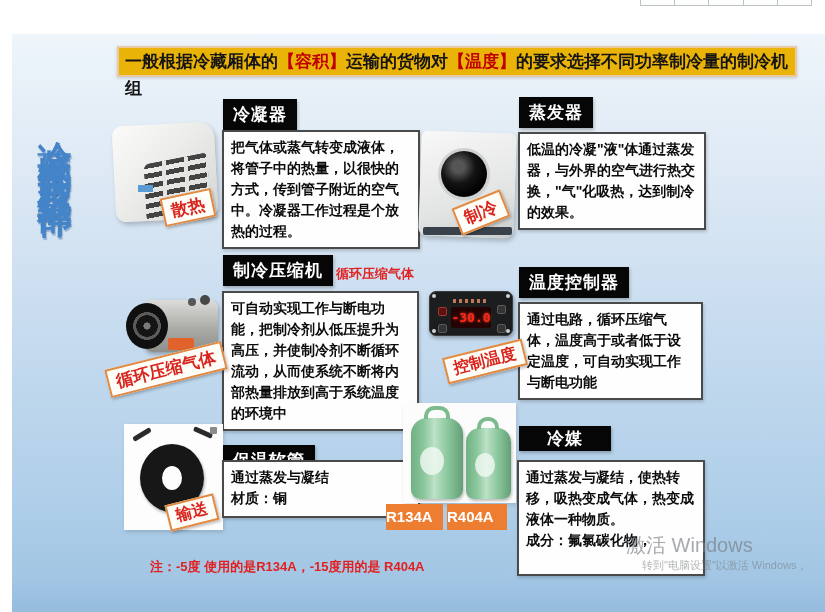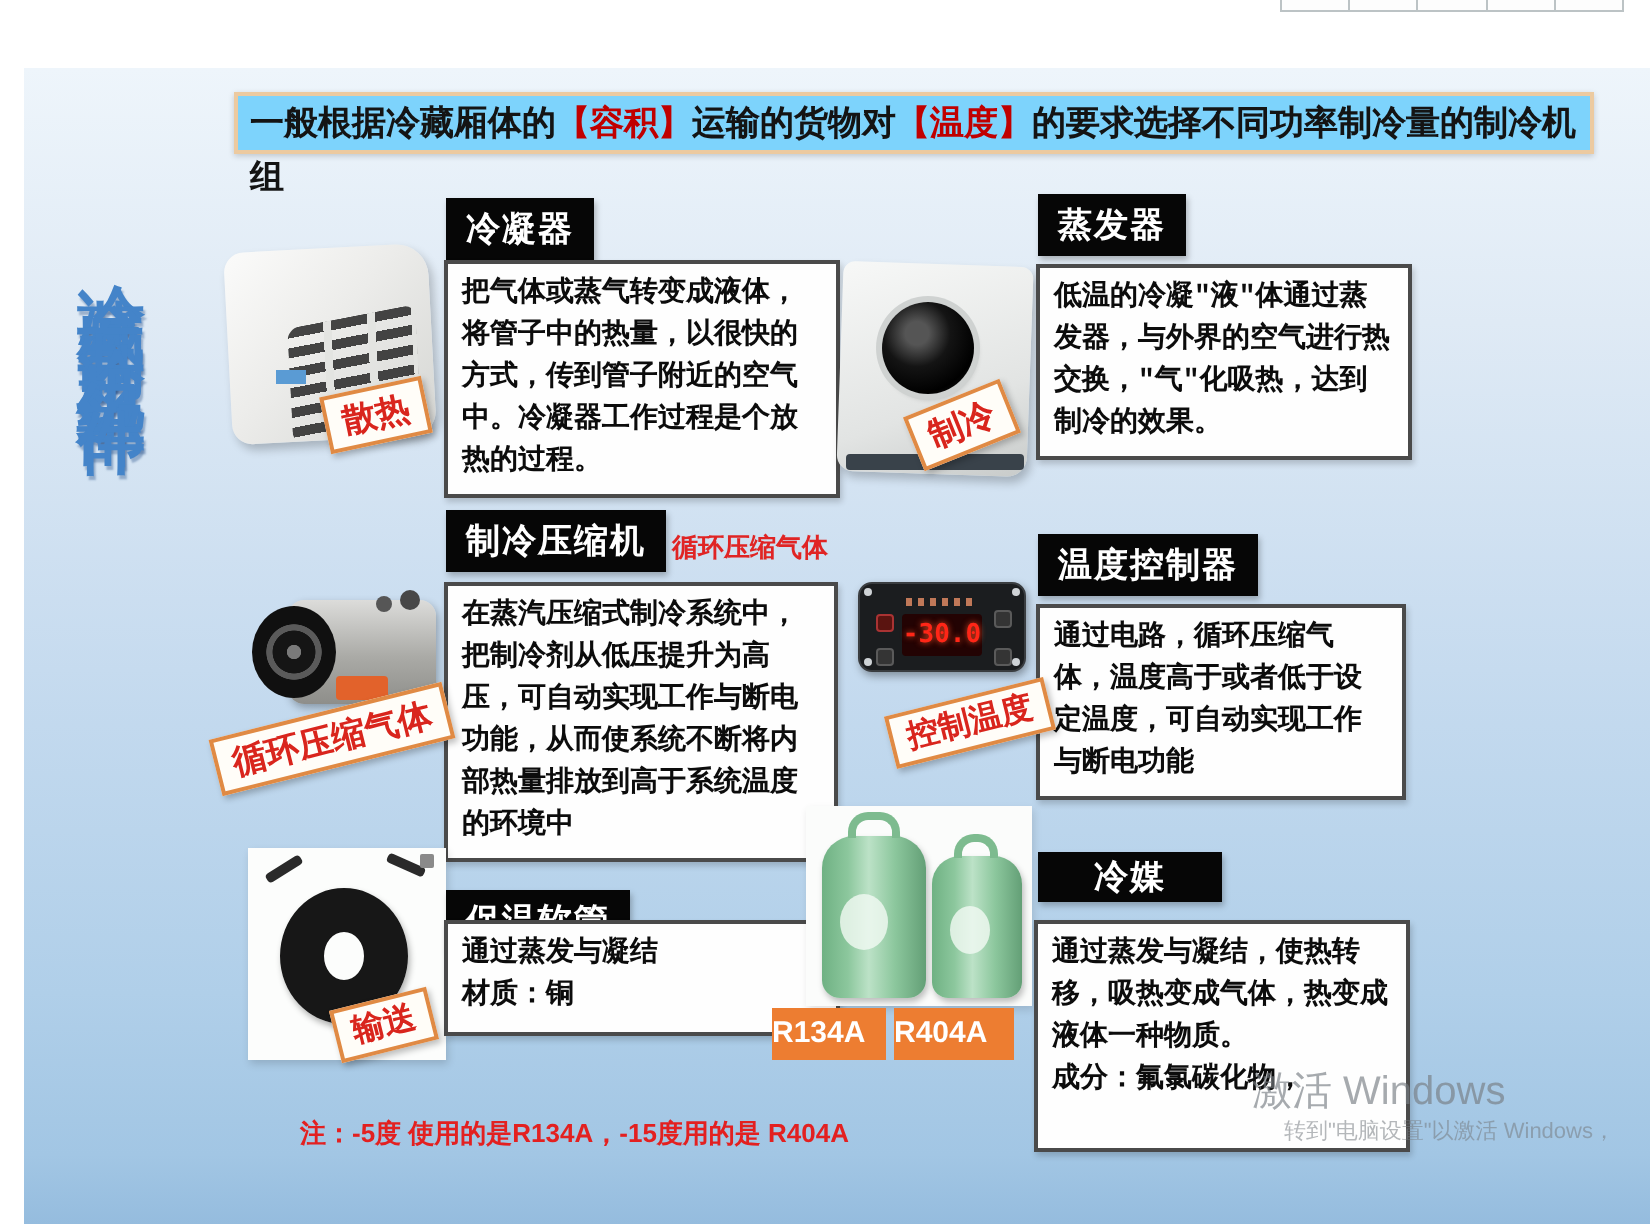--- a/index.html
+++ b/index.html
@@ -21,36 +21,36 @@
   .vtitle {
     position:absolute; left:32px; top:114px; height:396px;
     writing-mode:vertical-rl; text-orientation:upright;
     font-family:"DejaVu Sans", sans-serif;
     font-size:34px; font-weight:bold; color:#4484c9; letter-spacing:8px;
     text-shadow:1px 2px 1px rgba(25,70,130,.35);
   }
   
   .title-box {
     position:absolute; left:117px; top:46px; width:680px; height:31px;
-    background:#7dd3fc; border:2px solid #eccaa0; box-shadow:0 1px 3px rgba(0,0,0,.18);
+    background:#eab308; border:2px solid #eccaa0; box-shadow:0 1px 3px rgba(0,0,0,.18);
     font-size:17px; font-weight:bold; color:#141414; line-height:27px;
     padding:0 4px 0 6px; overflow:visible; white-space:normal;
   }
   .title-box .hl { color:#c00000; }
   
   .hdr {
     position:absolute; background:#060606; color:#ffffff;
     font-weight:bold; font-size:17px; padding:4px 10px; letter-spacing:1px;
     box-shadow:1px 2px 3px rgba(0,0,0,.25);
   }
   .hdr-wide { padding:1px 28px; }
   .desc {
     position:absolute; background:#fefefe; border:2px solid #4a4a4a;
     color:#0c0c0c; font-weight:bold; font-size:14px; line-height:1.5;
-    padding:5px 7px; white-space:pre-line; box-shadow:1px 2px 3px rgba(0,0,0,.18);font-family:Liberation Mono, monospace;
+    padding:5px 7px; white-space:pre-line; box-shadow:1px 2px 3px rgba(0,0,0,.18);
   }
   .stamp {
     position:absolute; background:#fffdf8; border:2px solid #e08a44;
     color:#d9251d; font-weight:bold; padding:1px 7px; font-size:16px;
     white-space:nowrap; box-shadow:1px 2px 3px rgba(0,0,0,.25);
   }
   .annot { position:absolute; left:336px; top:265px; color:#e02424; font-weight:bold; font-size:13px; }
   .rbtn {
     position:absolute; background:#ed7d31; color:#fff; font-weight:bold;
     font-size:15px; text-align:left; line-height:26px; height:26px;
@@ -167,21 +167,21 @@
 <div>
   <div class="photo ph-comp">
     <div class="comp-body"></div>
     <div class="comp-pulley"></div>
     <div class="comp-patch"></div>
     <div class="comp-port1"></div>
     <div class="comp-port2"></div>
   </div>
   <div class="hdr" style="left:223px; top:255px;">制冷压缩机</div>
   <div class="annot">循环压缩气体</div>
-  <div class="desc" style="left:222px; top:291px; width:197px; min-height:112px;">在蒸汽压缩式制冷系统中，把制冷剂从低压提升为高压，可自动实现工作与断电功能，从而使系统不断将内部热量排放到高于系统温度的环境中</div>
+  <div class="desc" style="left:222px; top:291px; width:197px; min-height:112px;">可自动实现工作与断电功能，把制冷剂从低压提升为高压，并使制冷剂不断循环流动，从而使系统不断将内部热量排放到高于系统温度的环境中</div>
   <div class="stamp" style="left:106px; top:355px; transform:rotate(-14deg); font-size:17px;">循环压缩气体</div>
 </div>
 
 <div>
   <div class="photo ph-thermo">
     <div class="thermo-panel"></div>
     <div class="screw" style="left:3px; top:3px;"></div>
     <div class="screw" style="right:3px; top:3px;"></div>
     <div class="screw" style="left:3px; bottom:3px;"></div>
     <div class="screw" style="right:3px; bottom:3px;"></div>

